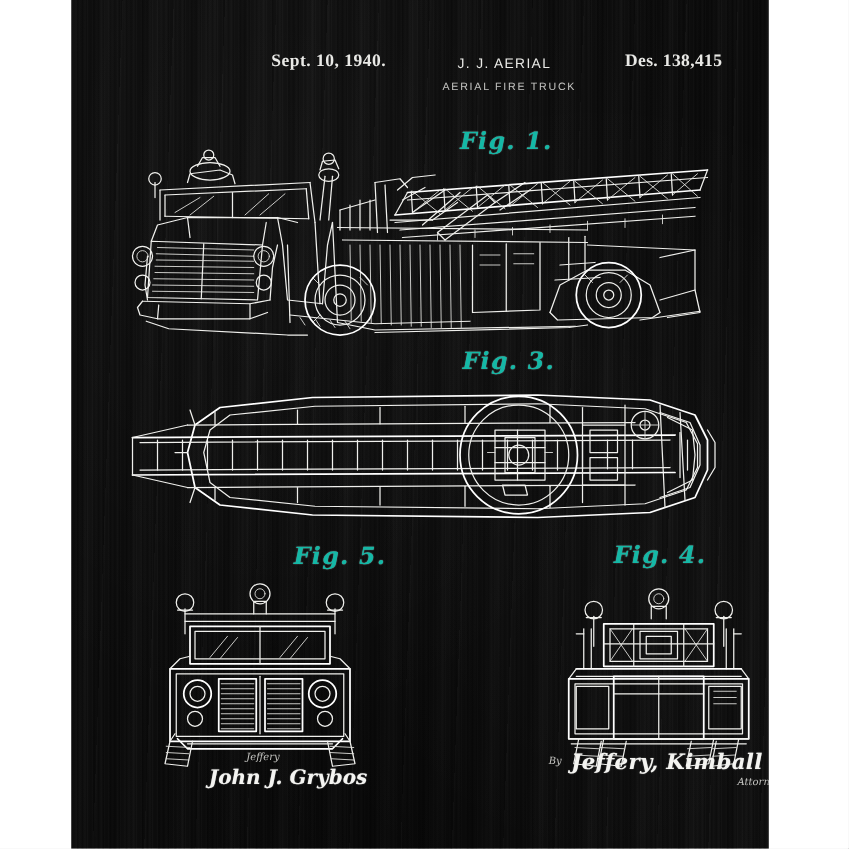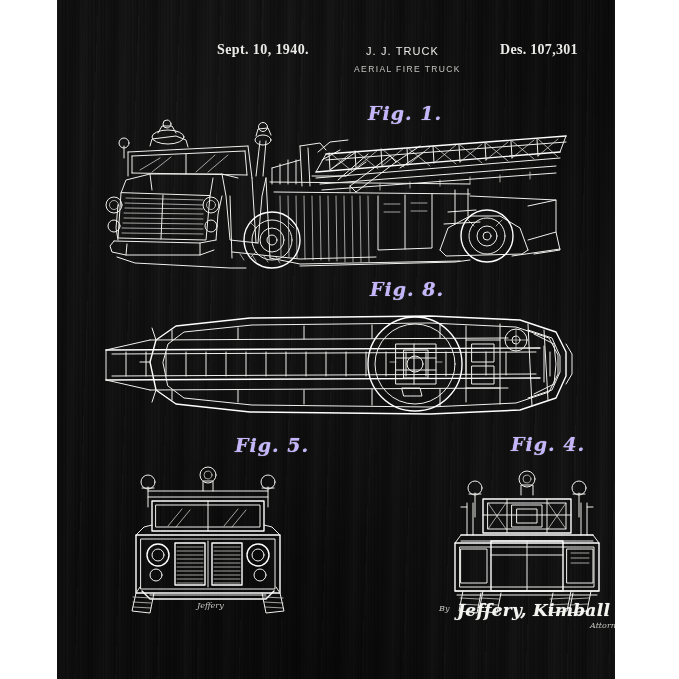--- a/index.html
+++ b/index.html
@@ -50,27 +50,27 @@
   #hdr-date{left:160px;top:42px;font-family:"Liberation Serif",serif;font-weight:bold;font-size:14px;letter-spacing:.4px;}
   #hdr-inventor{left:309px;top:45px;font-family:"Liberation Sans",sans-serif;font-size:11px;letter-spacing:1.1px;}
   #hdr-title{left:297px;top:64px;font-family:"Liberation Sans",sans-serif;font-size:8.5px;letter-spacing:1.4px;opacity:.82;text-align:center;}
   #hdr-num{left:443px;top:42px;font-family:"Liberation Serif",serif;font-weight:bold;font-size:14px;letter-spacing:.3px;}
 
   
   .figcap{
     font-family:"DejaVu Serif",serif;
     font-style:italic;font-weight:bold;
     font-size:19px;letter-spacing:1px;
-    color:#c4b5fd;
+    color:#14b8a6;
     text-shadow:0 0 1px rgba(255,255,255,.55);
   }
   #cap1{left:311px;top:102px;}
   #cap2{left:313px;top:278px;}
   #cap3{left:178px;top:434px;}
-  #cap4{left:454px;top:433px;}
+  #cap4{left:434px;top:433px;}
 
   
   .sigscript{
     font-family:"DejaVu Serif",serif;
     font-style:italic;font-weight:bold;
     color:#f4f4f1;
     text-shadow:0 0 1px rgba(255,255,255,.5);
   }
   .siglabel{
     font-family:"DejaVu Serif",serif;
@@ -91,23 +91,23 @@
 </head>
 <body>
 
 <div id="page">
 
   <div id="board">
     <div class="grain"></div>
     <div class="grain2"></div>
 
     <div class="txt" id="hdr-date">Sept. 10, 1940.</div>
-    <div class="txt" id="hdr-inventor">J. J. TRUCK</div>
+    <div class="txt" id="hdr-inventor">J. J. AERIAL</div>
     <div class="txt" id="hdr-title">AERIAL FIRE TRUCK</div>
-    <div class="txt" id="hdr-num">Des. 107,301</div>
+    <div class="txt" id="hdr-num">Des. 138,415</div>
 
     <div class="txt figcap" id="cap1">Fig. 1.</div>
 
     <svg id="fig1" style="left:-57px;top:0;" width="679" height="300" viewBox="0 0 679 300">
       <g transform="translate(0,0)">
 
         <path class="ln" d="M117 257 L135 263 L230 268 L246 268"></path>
         <path class="ln" d="M300 266 L455 262 L470 260"></path>
         <path class="ln" d="M512 256 L560 249"></path>
 
@@ -299,21 +299,21 @@
         <path class="ln-t" d="M500 175 L500 182"></path>
         <path class="ln-t" d="M530 172 L530 179"></path>
 
         <path class="ln" d="M455 190 L455 224"></path>
         <path class="ln" d="M468 189 L468 216"></path>
         <path class="ln" d="M444 224 L480 222"></path>
         <path class="ln" d="M448 212 L476 210"></path>
       </g>
     </svg>
 
-    <div class="txt figcap" id="cap2">Fig. 8.</div>
+    <div class="txt figcap" id="cap2">Fig. 3.</div>
 
     <svg id="fig2" style="left:-57px;top:300px;" width="679" height="130" viewBox="0 0 679 130">
       <g>
 
         <path class="ln-h" d="M150 62 L156 40 L176 26 L250 18 L430 16 L520 20 L556 32 L566 52 L566 76 L556 98 L520 110 L430 114 L250 112 L176 104 L156 90 Z"></path>
 
         <path class="ln" d="M163 62 L168 44 L184 32 L252 25 L430 23 L516 27 L549 38 L558 55 L558 74 L549 92 L516 103 L430 107 L252 105 L184 98 L168 86 Z"></path>
 
         <path class="ln" d="M544 30 L548 100"></path>
         <path class="ln" d="M528 24 L532 106"></path>
@@ -548,18 +548,19 @@
         <path class="ln-t" d="M123 143 L142 144"></path>
         <path class="ln-t" d="M123 149 L141 150"></path>
         <path class="ln-t" d="M193 144 L212 143"></path>
         <path class="ln-t" d="M193 150 L211 149"></path>
         <path class="ln-t" d="M213 144 L232 143"></path>
         <path class="ln-t" d="M213 150 L231 149"></path>
       </g>
     </svg>
 
     <div class="txt siglabel" id="inv-label">Jeffery</div>
+    <div class="txt sigscript" id="inv-name">John J. Grybos</div>
     <div class="txt siglabel" id="atty-by">By</div>
     <div class="txt sigscript" id="atty-name">Jeffery, Kimball &amp; Eggleston</div>
     <div class="txt siglabel" id="atty-label">Attorneys</div>
 
   </div>
 </div>
 
 </body></html>

